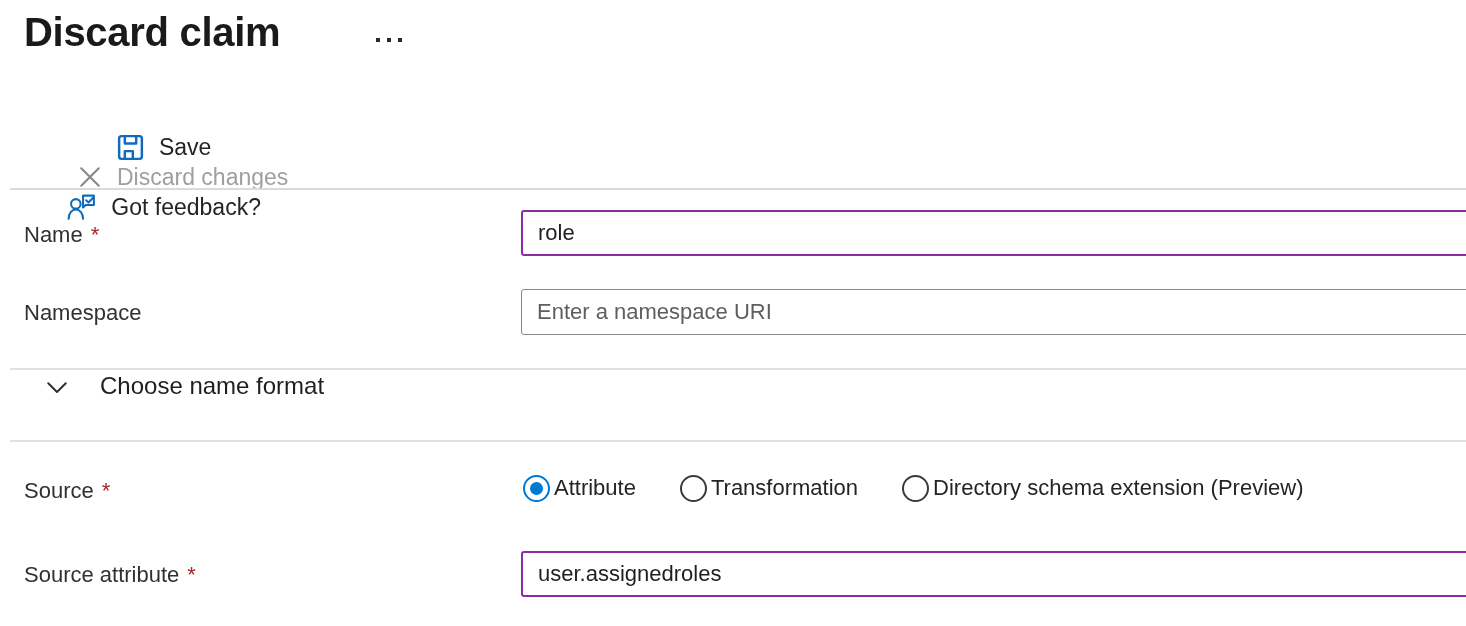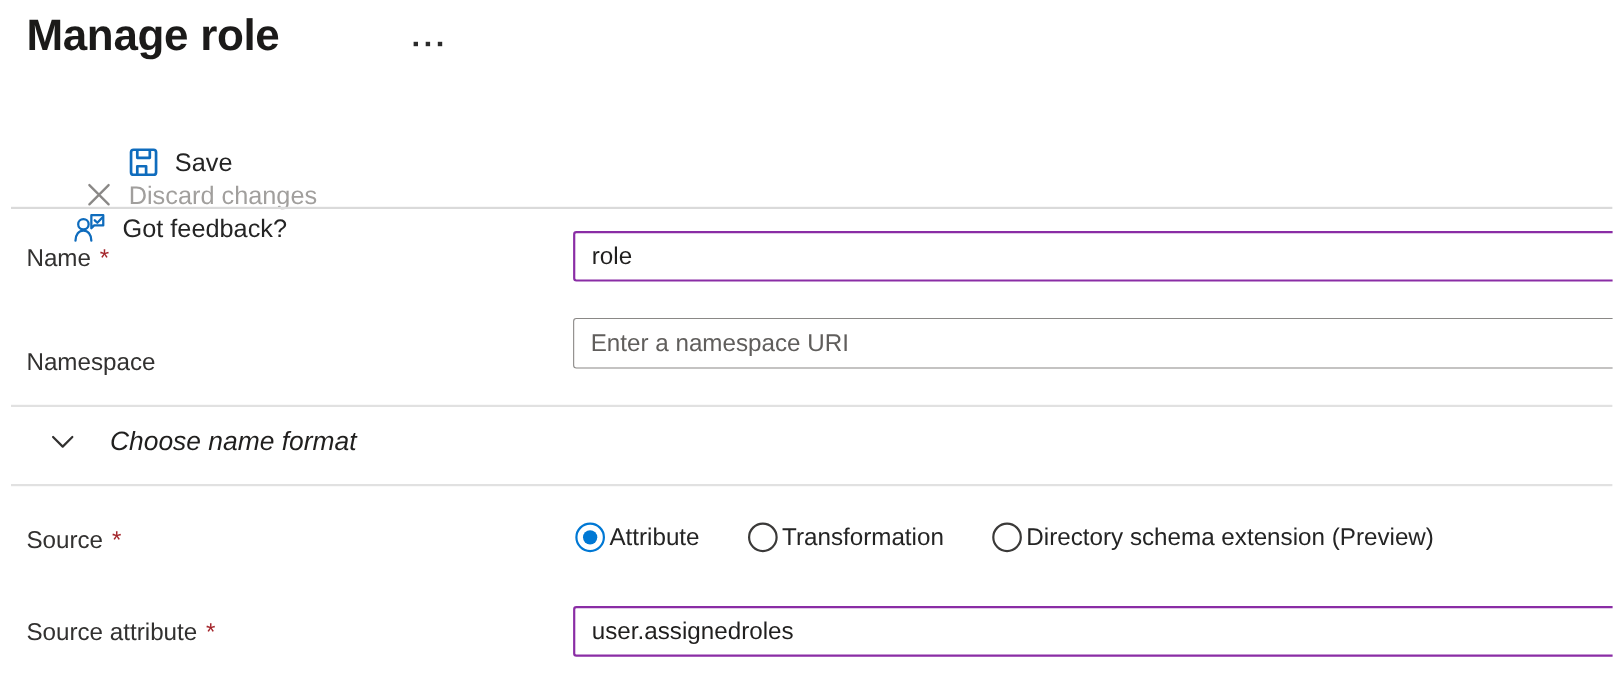--- a/index.html
+++ b/index.html
@@ -61,33 +61,33 @@
     border-radius: 3px;
     background: #fff;
     outline: none;
   }
   .text-input::placeholder { color: #605e5c; opacity: 1; }
   .input-dirty { border: 2.5px solid #8a2da5; }
   .input-default { border: 1.5px solid #8a8886; }
 
   .label-name   { top: 222px; }
   .input-name   { top: 210px; }
-  .label-ns     { top: 300px; margin-top: 16px; }
+  .label-ns     { top: 300px; }
   .input-ns     { top: 289px; }
   .label-src    { top: 478px; }
   .label-srcattr{ top: 562px; }
   .input-srcattr{ top: 551px; }
 
   
   .section-line { position: absolute; left: 10px; width: 1456px; height: 2px; background: #e1e1e1; }
   .line-a { top: 368px; }
   .line-b { top: 440px; }
   .section-header {
-    position: absolute; left: 42px; top: 386px;
-    display: flex; align-items: flex-end; cursor: pointer; font-style: italic;
+    position: absolute; left: 42px; top: 372px;
+    display: flex; align-items: flex-start; cursor: pointer;
   }
   .section-header .chev { display: flex; align-items: center; }
   .section-header .section-title {
     font-size: 24px; color: #201f1e; margin-left: 28px; white-space: nowrap;
   }
 
   
   .radio-group {
     position: absolute; left: 523px; top: 465px; height: 46px;
     display: flex; align-items: center;
@@ -101,21 +101,21 @@
   }
   .radio-item.checked .radio-circle { border-color: #0078d4; }
   .radio-item.checked .radio-circle::after {
     content: ""; width: 13px; height: 13px; border-radius: 50%; background: #0078d4;
   }
   .radio-label { font-size: 22px; color: #242424; margin-left: 4px; white-space: nowrap; }
 </style>
 </head>
 <body>
 
-<div class="page-title">Manage role</div>
+<div class="page-title">Discard claim</div>
 <div class="more-btn" title="">
   <span class="dot"></span>
   <span class="dot"></span>
   <span class="dot"></span>
 </div>
 
 <div class="toolbar">
   <div class="tb-item">
     <span class="tb-icon">
       <svg width="31" height="31" viewBox="0 0 24 24" fill="none" stroke="#0f6cbd" stroke-width="1.9" stroke-linejoin="round" stroke-linecap="round">

